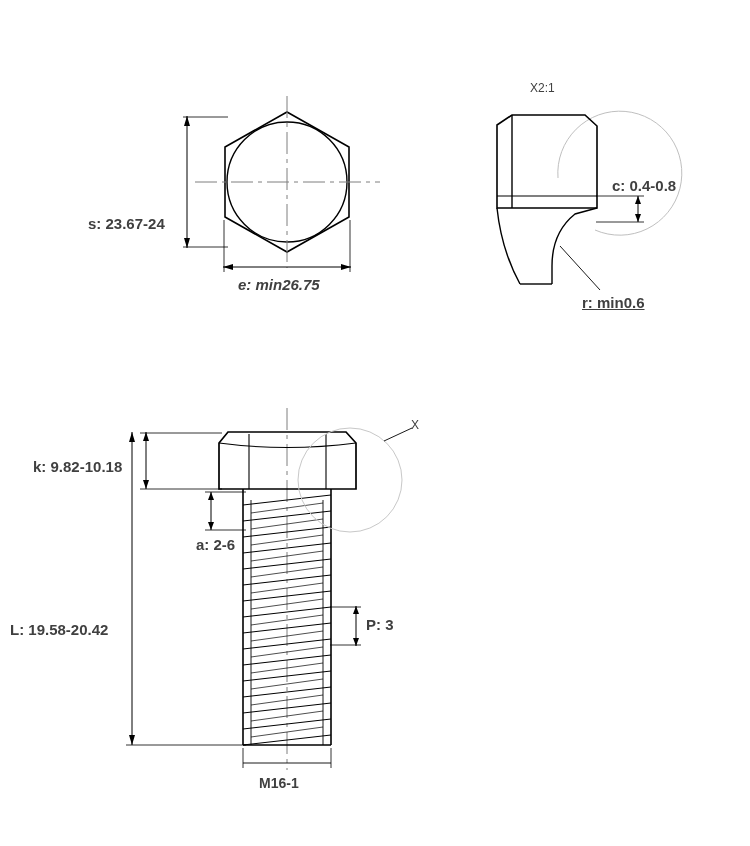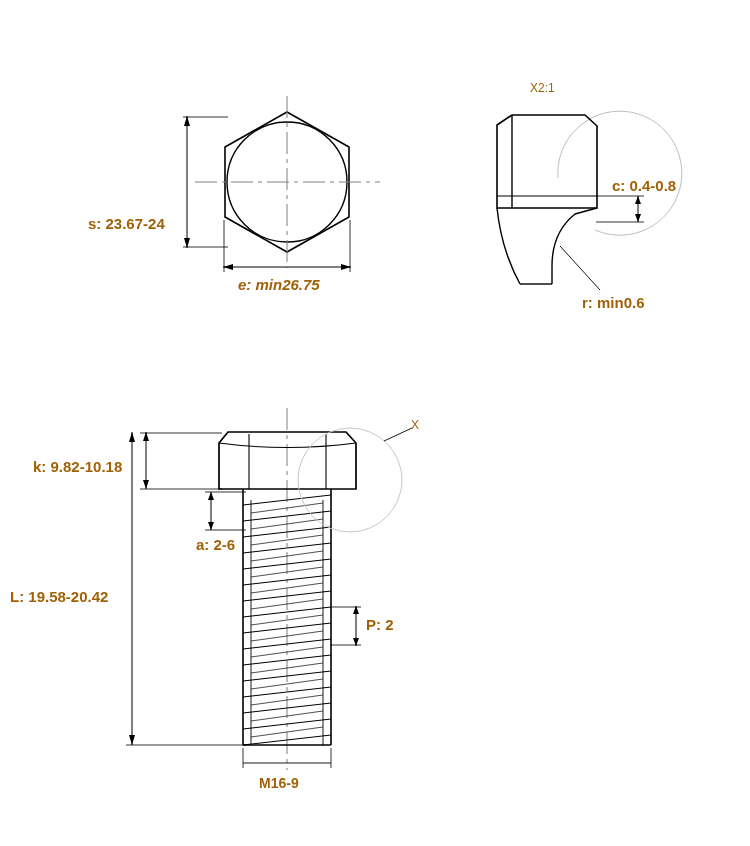--- a/index.html
+++ b/index.html
@@ -25,21 +25,21 @@
     position: absolute;
     left: 0; top: 0;
     width: 750px;
     height: 846px;
   }
   .lbl {
     position: absolute;
     font-family: "Liberation Sans", sans-serif;
     font-weight: bold;
     font-size: 15px;
-    color: #a16207;
+    color: #404040;
     white-space: nowrap;
     line-height: 1.1;
   }
   .lbl.small {
     font-weight: normal;
     font-size: 12px;
   }
   .lbl.med {
     font-size: 14px;
   }
@@ -182,27 +182,27 @@
   </svg>
 
   <div class="lbl" style="left:88px; top:172px;margin-top:44px;">s: 23.67-24</div>
 
   <div class="lbl" style="left:238px; top:277px;font-style:italic;">e: min26.75</div>
 
   <div class="lbl small" style="left:530px; top:82px;">X2:1</div>
 
   <div class="lbl" style="left:612px; top:178px;">c: 0.4-0.8</div>
 
-  <div class="lbl" style="left:582px; top:295px;">r: min0.6</div>
+  <div class="lbl" style="left:582px; top:295px;text-decoration:underline;">r: min0.6</div>
 
   <div class="lbl" style="left:33px; top:459px;">k: 9.82-10.18</div>
 
-  <div class="lbl" style="left:10px; top:589px;">L: 19.58-20.42</div>
+  <div class="lbl" style="left:10px; top:622px;">L: 19.58-20.42</div>
 
   <div class="lbl" style="left:196px; top:537px;">a: 2-6</div>
 
-  <div class="lbl" style="left:366px; top:617px;">P: 2</div>
-
-  <div class="lbl med" style="left:259px; top:776px;">M16-9</div>
+  <div class="lbl" style="left:366px; top:617px;">P: 3</div>
+
+  <div class="lbl med" style="left:259px; top:776px;">M16-1</div>
 
   <div class="lbl small" style="left:411px; top:419px;">X</div>
 
 </div>
 
 </body></html>

